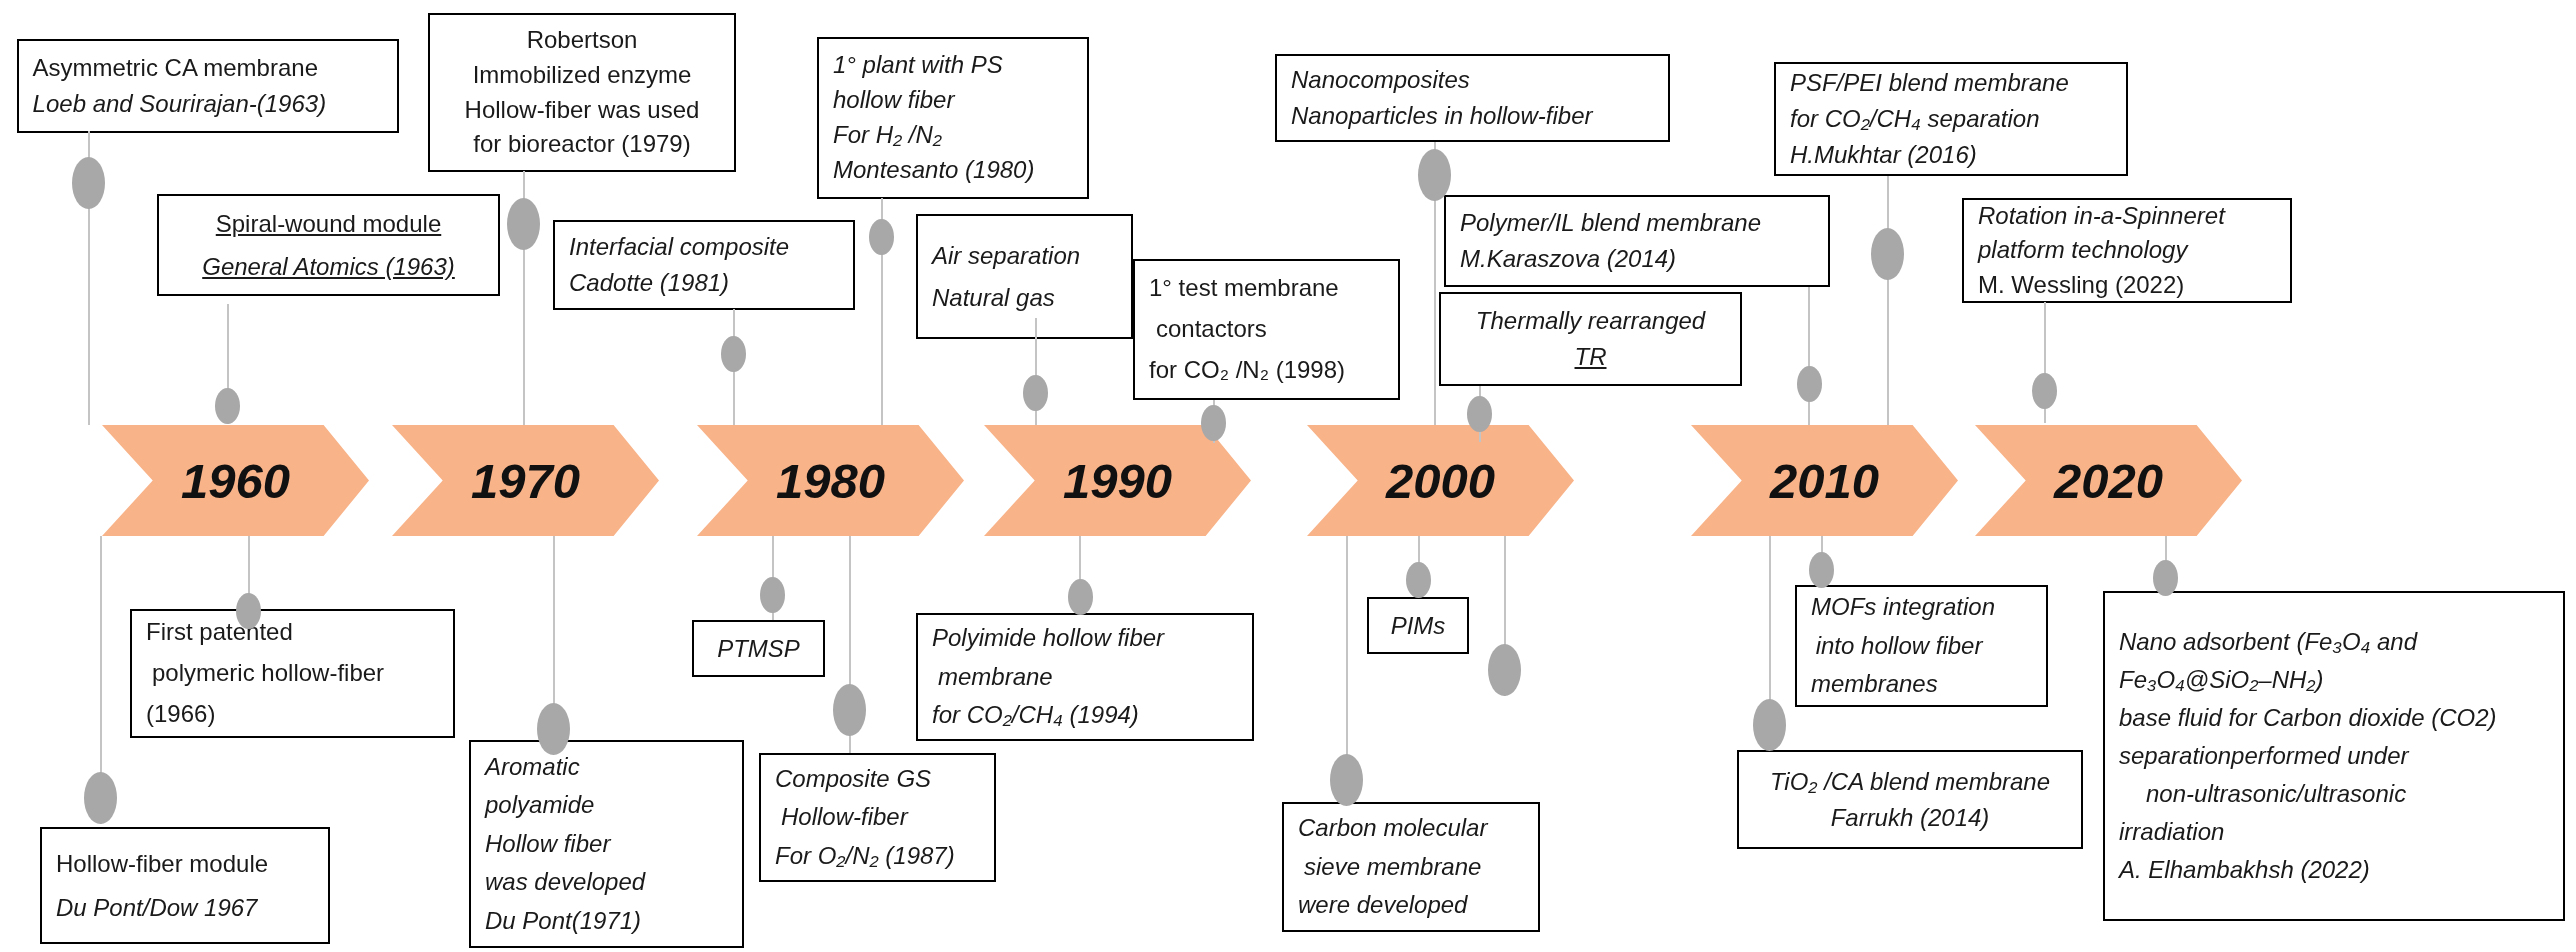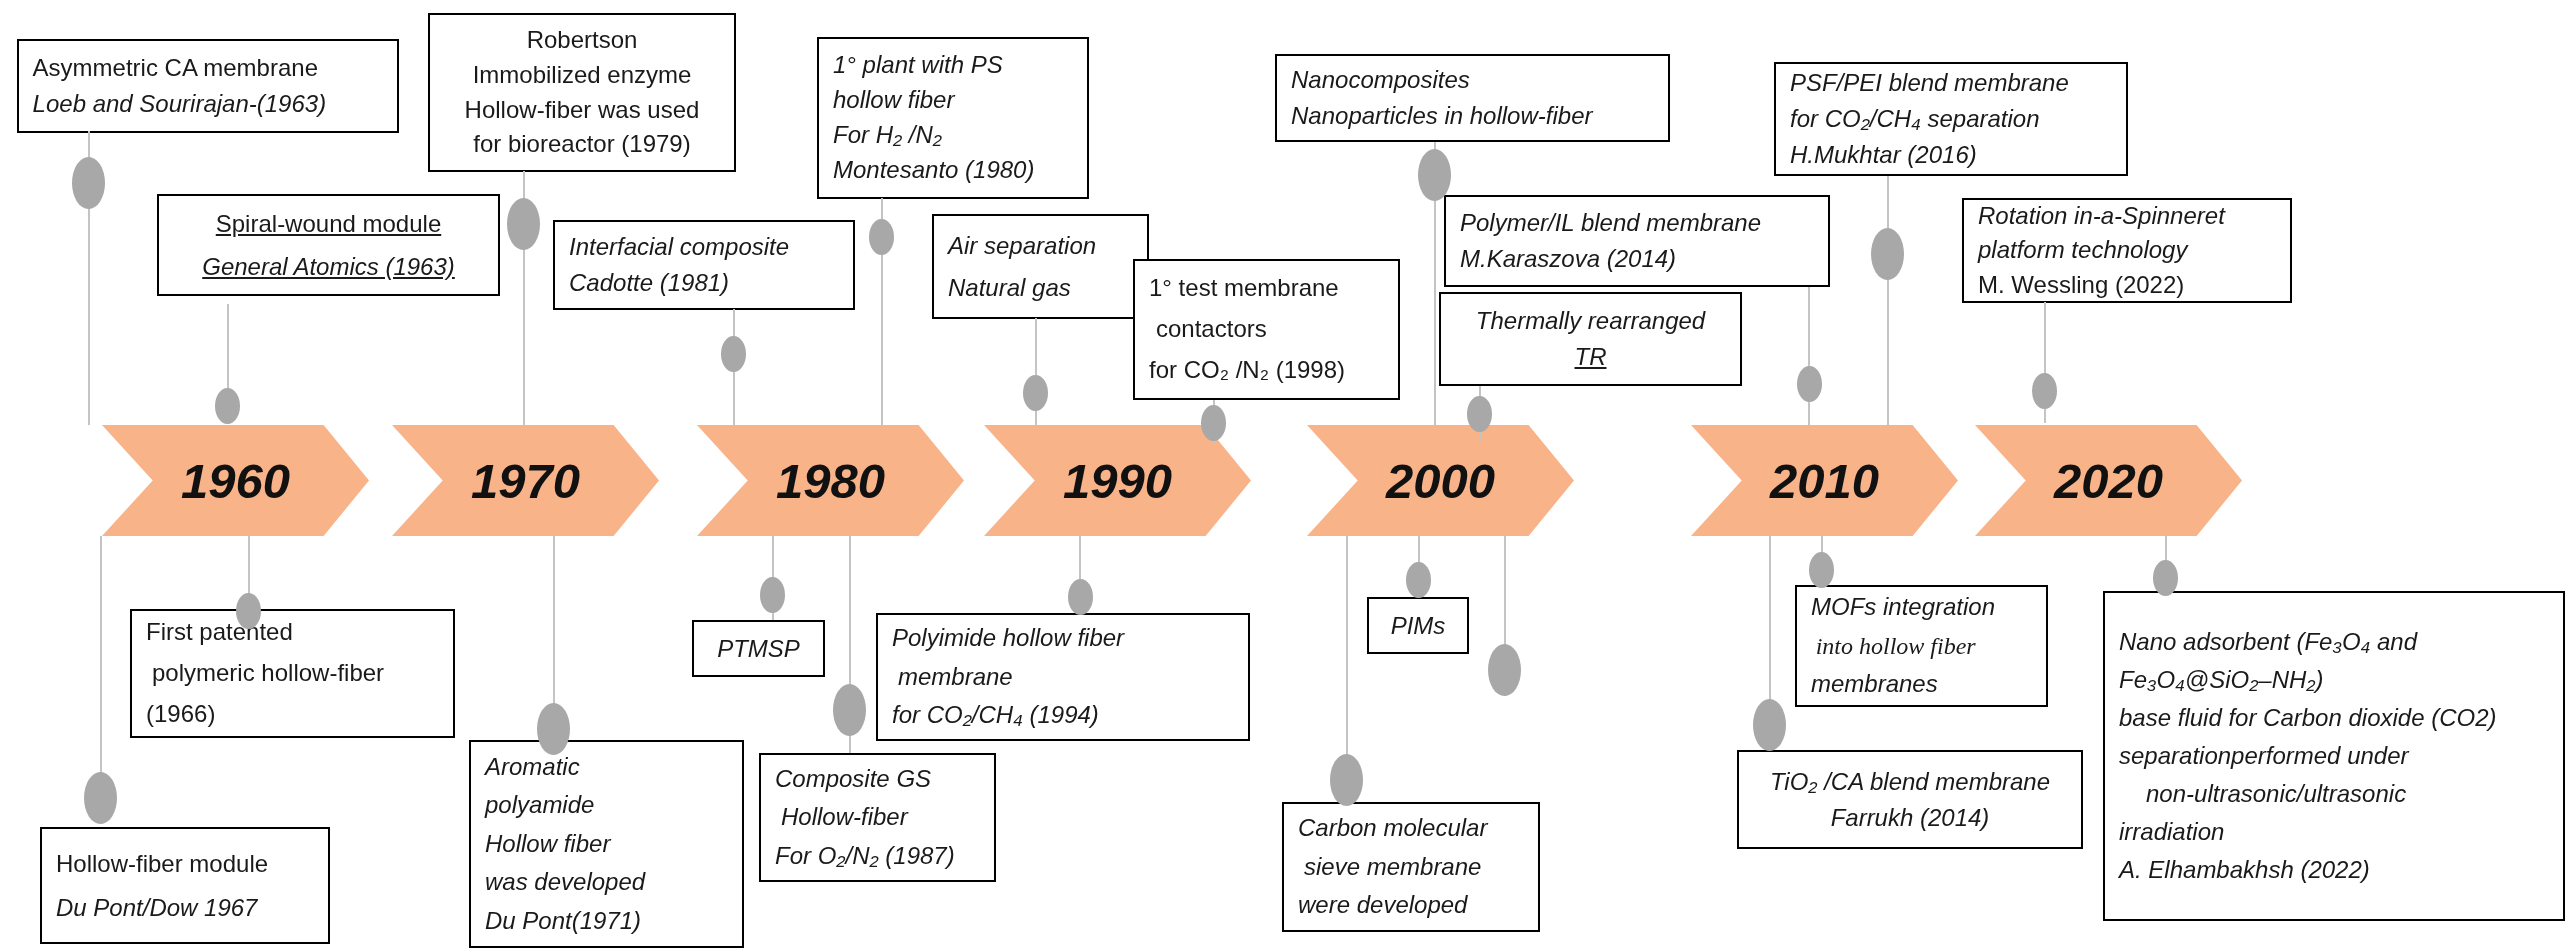--- a/index.html
+++ b/index.html
@@ -75,21 +75,21 @@
   <div class="box c" style="left:157px;top:194px;width:343px;height:102px;line-height:1.8;text-decoration:underline;">
     <div class="ln">Spiral-wound  module</div>
     <div class="ln i">General Atomics (1963)</div>
   </div>
 
   <div class="box" style="left:553px;top:220px;width:302px;height:90px;">
     <div class="ln i">Interfacial  composite</div>
     <div class="ln i">Cadotte (1981)</div>
   </div>
 
-  <div class="box" style="left:916px;top:214px;width:217px;height:105px;line-height:1.75;margin-left:16px;">
+  <div class="box" style="left:916px;top:214px;width:217px;height:125px;line-height:1.75;">
     <div class="ln i">Air separation</div>
     <div class="ln i">Natural gas</div>
   </div>
 
   <div class="box" style="left:1133px;top:259px;width:267px;height:141px;line-height:1.7;">
     <div class="ln">1° test membrane</div>
     <div class="ln" style="padding-left:7px;">contactors</div>
     <div class="ln">for CO₂ /N₂ (1998)</div>
   </div>
 
@@ -142,40 +142,40 @@
   <div class="box c" style="left:692px;top:620px;width:133px;height:57px;">
     <div class="ln i">PTMSP</div>
   </div>
 
   <div class="box" style="left:759px;top:753px;width:237px;height:129px;line-height:1.6;">
     <div class="ln i">Composite GS</div>
     <div class="ln i" style="padding-left:6px;">Hollow-fiber</div>
     <div class="ln i">For O₂/N₂  (1987)</div>
   </div>
 
-  <div class="box" style="left:876px;top:613px;width:374px;height:128px;line-height:1.6;">
+  <div class="box" style="left:916px;top:613px;width:338px;height:128px;line-height:1.6;">
     <div class="ln i">Polyimide hollow fiber</div>
     <div class="ln i" style="padding-left:6px;">membrane</div>
     <div class="ln i">for CO₂/CH₄   (1994)</div>
   </div>
 
   <div class="box c" style="left:1367px;top:597px;width:102px;height:57px;">
     <div class="ln i">PIMs</div>
   </div>
 
 
   <div class="box" style="left:1282px;top:802px;width:258px;height:130px;line-height:1.6;">
     <div class="ln i">Carbon molecular</div>
     <div class="ln i" style="padding-left:6px;">sieve membrane</div>
     <div class="ln i">were developed</div>
   </div>
 
   <div class="box" style="left:1795px;top:585px;width:253px;height:122px;line-height:1.6;">
     <div class="ln i">MOFs integration</div>
-    <div class="ln i" style="padding-left:4.7px;font-family:Liberation Serif, serif;">into hollow fiber</div>
+    <div class="ln i" style="padding-left:4.7px;">into hollow fiber</div>
     <div class="ln i">membranes</div>
   </div>
 
   <div class="box" style="left:1737px;top:750px;width:346px;height:99px;align-items:center;">
     <div class="ln i">TiO₂ /CA blend membrane</div>
     <div class="ln i">Farrukh (2014)</div>
   </div>
 
   <div class="box" style="left:2103px;top:591px;width:462px;height:330px;font-size:24px;line-height:1.58;">
     <div class="ln i">Nano adsorbent (Fe₃O₄ and</div>

